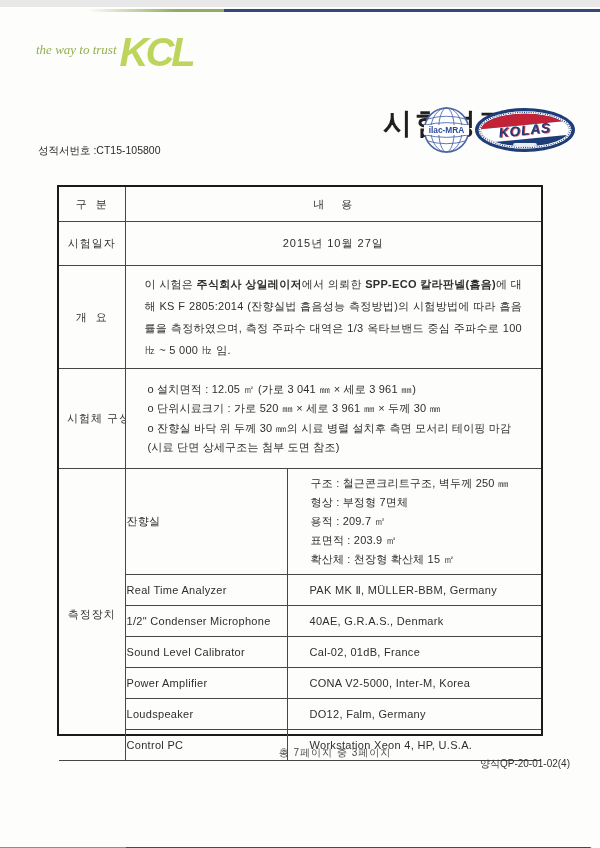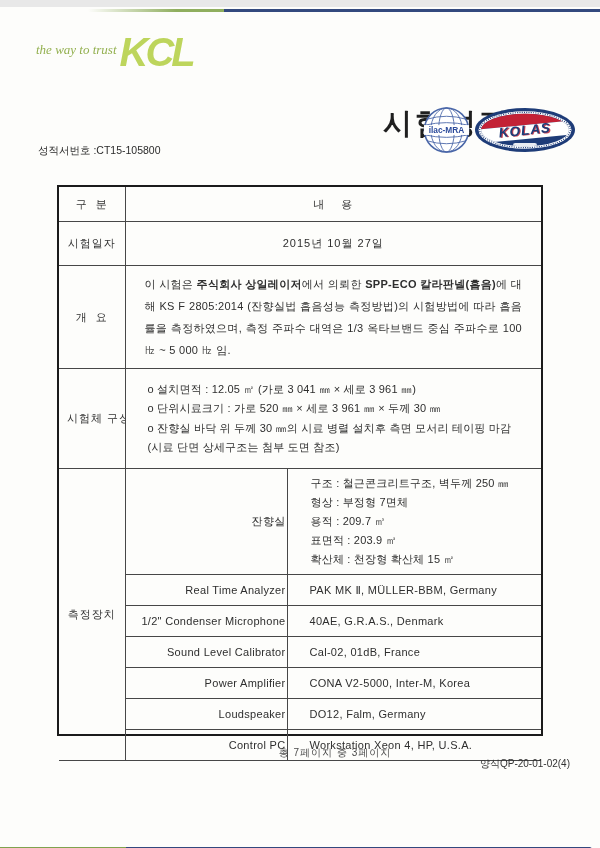--- a/index.html
+++ b/index.html
@@ -41,21 +41,21 @@
   tr.r-date td{height:41px;}
   td.center-val{text-align:center;letter-spacing:1px;}
   tr.r-overview td{height:99px;}
   .overview-text{padding:6px 18px;line-height:22px;text-align:justify;letter-spacing:0.3px;}
   .overview-text .b{font-weight:bold;}
   tr.r-specimen td{height:97px;padding-left:8px;}
   .specimen-text{padding:4px 12px 4px 14px;line-height:19.5px;white-space:pre-wrap;letter-spacing:0.2px;}
   tr.r-reverb td{height:97px;}
   .reverb-text{padding:4px 4px 4px 22px;line-height:19px;white-space:pre-wrap;letter-spacing:0.2px;}
   tr.r-equip td{height:28px;}
-  td.equip-name{text-align:right;letter-spacing:0.3px;}
+  td.equip-name{text-align:left;letter-spacing:0.3px;}
   td.equip-value{padding-left:22px;text-align:left;letter-spacing:0.3px;}
   
   .page-info{position:absolute;top:739px;left:57px;width:486px;padding-left:70px;box-sizing:border-box;
     text-align:center;font-size:10px;color:#4a4a4a;letter-spacing:1px;}
   .form-no{position:absolute;top:750px;right:30px;font-size:10px;color:#333;}
 </style>
 </head>
 <body>
 
 <div class="page">

